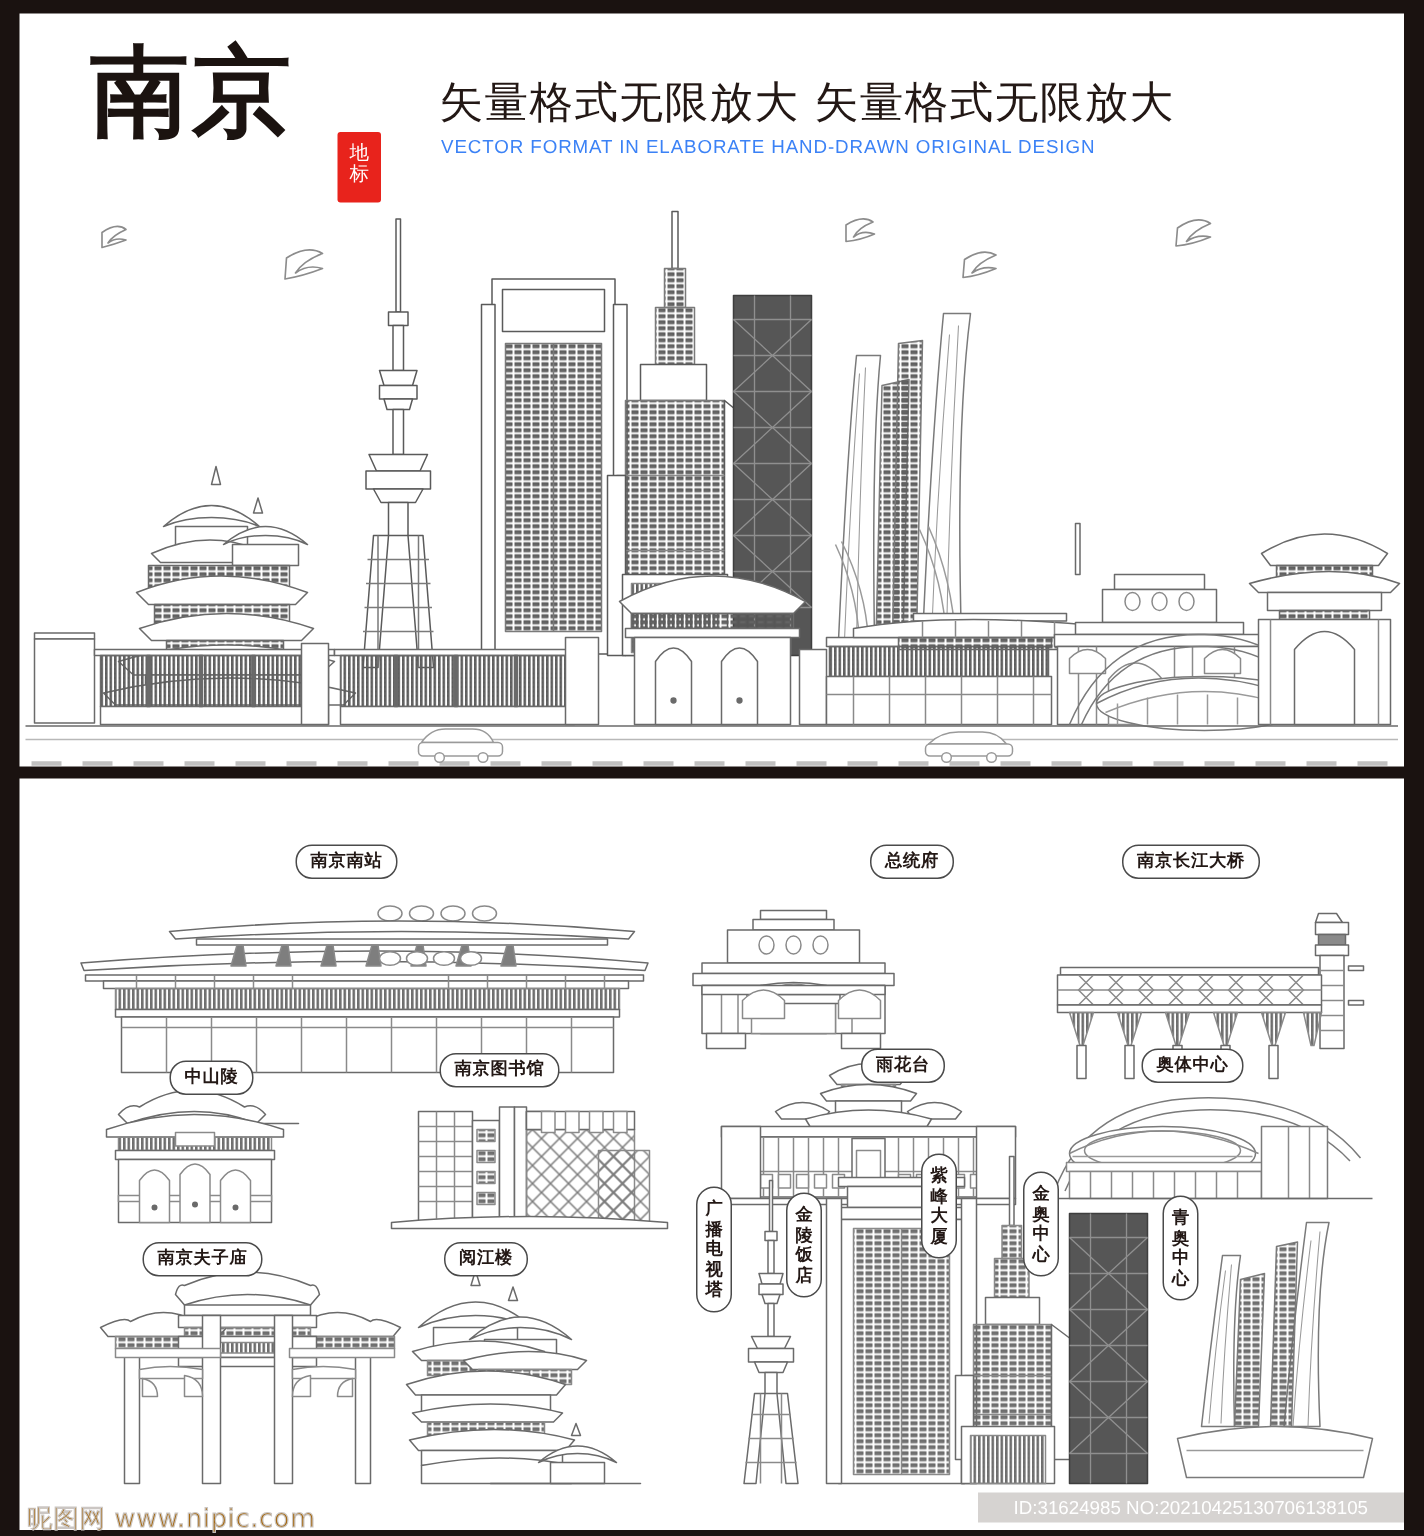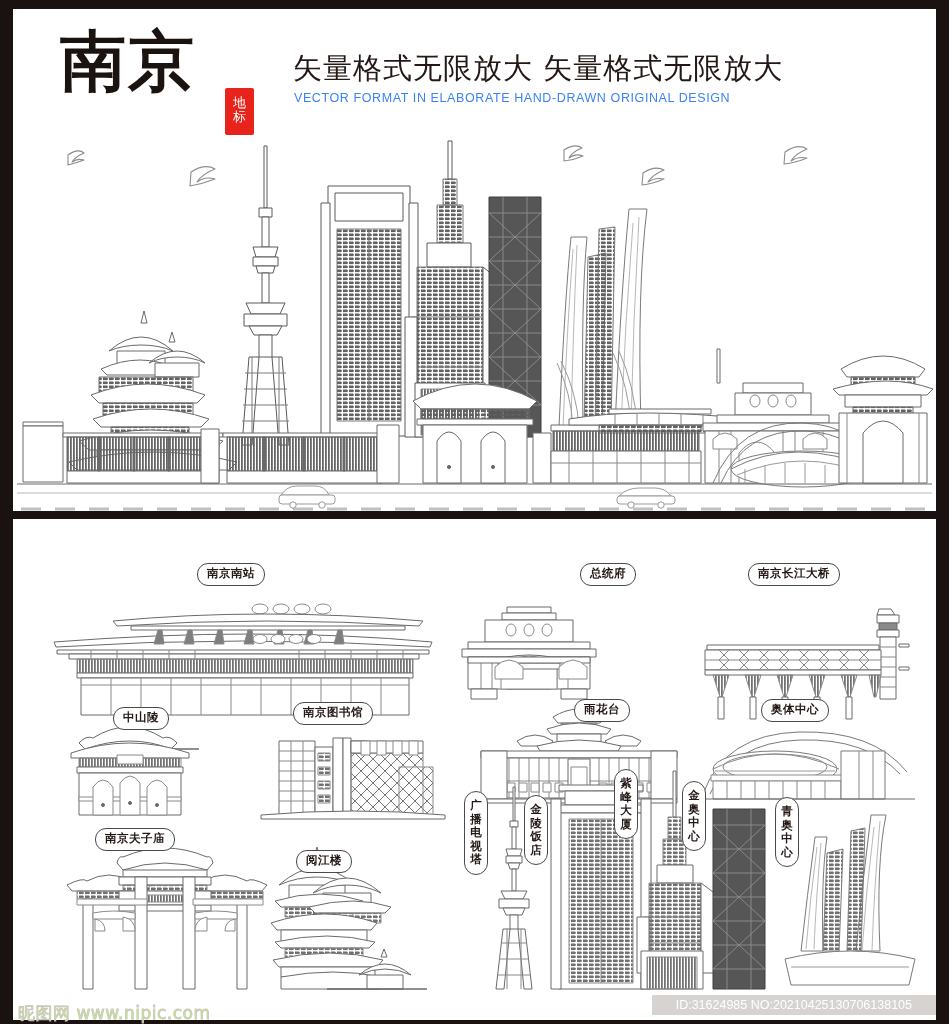--- a/index.html
+++ b/index.html
@@ -34,21 +34,21 @@
   .pill{position:absolute;border:1.4px solid #4a4a4a;border-radius:11px;background:#fff;
     font-size:11.5px;line-height:11.5px;color:#231815;padding:4px 9px 5px 9px;white-space:nowrap;
     font-family:"DejaVu Sans",sans-serif;font-weight:bold;letter-spacing:.5px;z-index:5;}
   .pill-v{position:absolute;border:1.4px solid #4a4a4a;border-radius:12px;background:#fff;
     font-size:11.5px;line-height:13.5px;color:#231815;padding:7px 4px 7px 4px;width:14px;
     text-align:center;font-family:"DejaVu Sans",sans-serif;font-weight:bold;z-index:5;}
   .pill-v span{display:block;}
 
   
   .footer{position:absolute;left:13px;top:992px;width:923px;height:28px;background:#ffffff;}
-  .wm{position:absolute;left:18px;top:1004px;font-size:17px;line-height:19px;color:#bef264;
+  .wm{position:absolute;left:18px;top:1004px;font-size:17px;line-height:19px;color:#a16207;
     -webkit-text-stroke:.8px #c9c4c0;text-shadow:0 0 0 #ddd;letter-spacing:.5px;
     font-family:"DejaVu Sans",sans-serif;white-space:nowrap;opacity:.95;}
   .idbar{position:absolute;right:13px;top:995px;height:20px;background:#d6d3d1;color:#ffffff;
     font-size:12.5px;line-height:20px;padding:0 24px;white-space:nowrap;
     font-family:"Liberation Sans",sans-serif;}
   svg{display:block;}
 </style>
 </head>
 <body>
 
@@ -311,21 +311,21 @@
       <div class="pill" style="left:184px;top:44px;">南京南站</div>
       <div class="pill" style="left:567px;top:44px;">总统府</div>
       <div class="pill" style="left:735px;top:44px;">南京长江大桥</div>
 
       <div class="pill" style="left:100px;top:188px;">中山陵</div>
       <div class="pill" style="left:280px;top:183px;">南京图书馆</div>
       <div class="pill" style="left:561px;top:180px;">雨花台</div>
       <div class="pill" style="left:748px;top:180px;">奥体中心</div>
 
       <div class="pill" style="left:82px;top:309px;">南京夫子庙</div>
-      <div class="pill" style="left:283px;top:309px;margin-top:22px;">阅江楼</div>
+      <div class="pill" style="left:283px;top:309px;">阅江楼</div>
 
       <div class="pill-v" style="left:451px;top:272px;">
         <span>广</span>
         <span>播</span>
         <span>电</span>
         <span>视</span>
         <span>塔</span>
       </div>
       <div class="pill-v" style="left:511px;top:276px;">
         <span>金</span>

